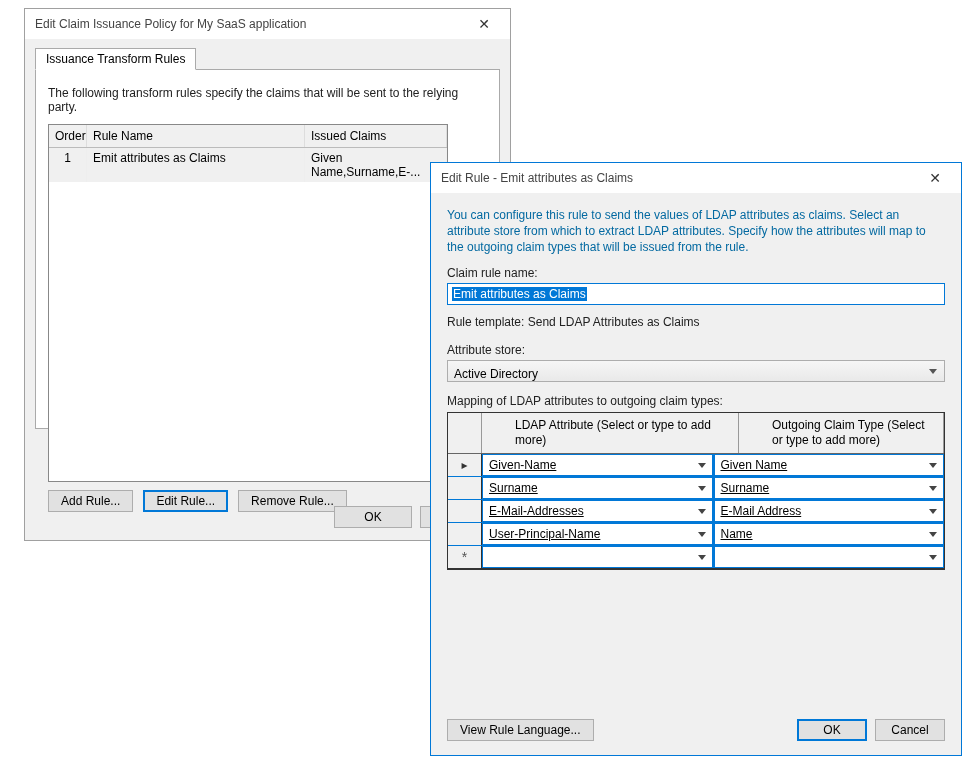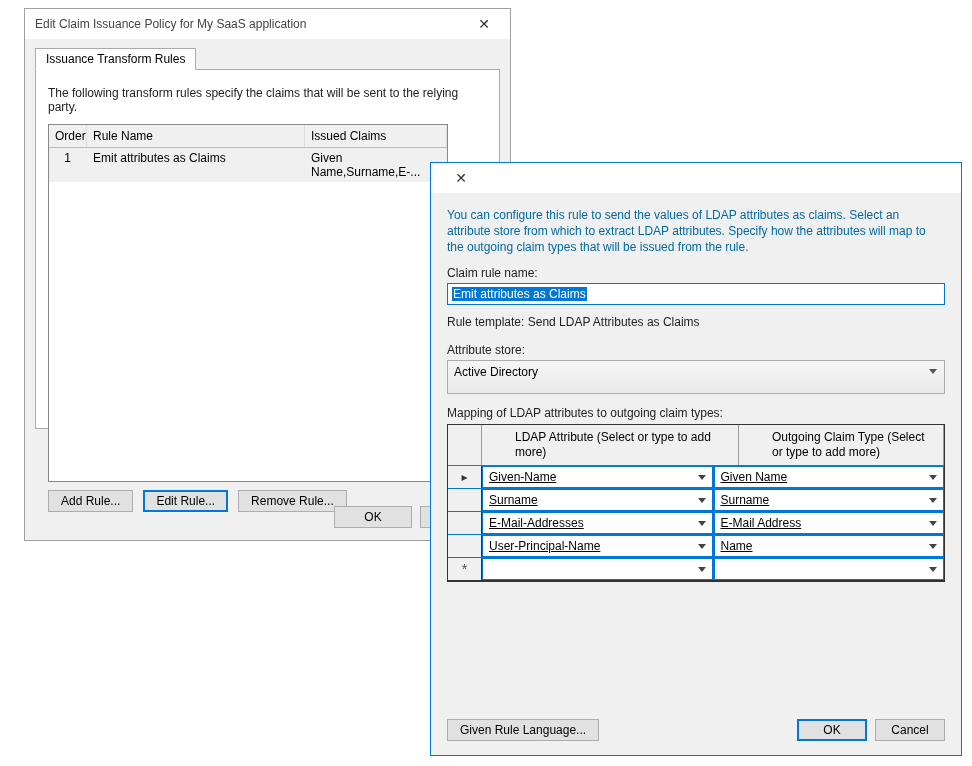--- a/index.html
+++ b/index.html
@@ -26,21 +26,21 @@
     .btnrow { display:flex; gap:10px; margin-top:8px;}
     button.std { background:#e1e1e1; border:1px solid #adadad; padding:3px 12px; min-width:70px; height:22px; }
     button.focus { border:1px solid #0078d7; outline:1px solid #0178d7; outline-offset:-2px; background:#e1e1e1;}
     .okrow { position:absolute; right:12px; bottom:12px; display:flex; gap:8px; }
     
     .w2-body { padding:10px 16px 14px 16px; height:calc(100% - 30px); position:relative; background:#f0f0f0;}
     .w2 .para { margin:4px 0 10px 0; line-height:1.35; color:#0369a1;}
     .label { margin:6px 0 3px 0; color:#222;}
     .txtinput { width:100%; height:22px; border:1px solid #0178d7; background:#fff; padding:0 4px; display:flex; align-items:center;}
     .txtinput .sel { background:#0178d7; color:#fff; padding:0 1px;}
-    .combo { width:100%; height:34px; border:1px solid #adadad; background:linear-gradient(#f6f6f6,#e9e9e9); display:flex; align-items:flex-start; padding:4px 20px 0 6px; position:relative;}
+    .combo { width:100%; height:22px; border:1px solid #adadad; background:linear-gradient(#f6f6f6,#e9e9e9); display:flex; align-items:flex-end; padding:4px 20px 0 6px; position:relative;}
     .combo::after { content:""; position:absolute; right:7px; top:8px; border-left:4px solid transparent; border-right:4px solid transparent; border-top:5px solid #555;}
     .mapgrid { margin-top:4px; border:1px solid #333; width:100%; background:#fff;}
     .mapgrid .ghdr { display:flex; background:#f0f0f0; border-bottom:1px solid #666;gap:25px;}
     .mapgrid .ghdr > div { padding:5px 8px; border-right:1px solid #999; line-height:1.25;}
     .mapgrid .grow { display:flex; border-bottom:1px solid #0178d7;}
     .rowhdr { width:34px; border-right:1px solid #333; display:flex; align-items:center; justify-content:center; background:#f0f0f0; color:#333;}
     .cell { flex:1; position:relative; padding:0; }
     .cellcombo { height:22px; border:1px solid #0178d7; margin:0; display:flex; align-items:center; padding:0 20px 0 6px; position:relative; background:#fff;text-decoration:underline;}
     .cellcombo::after { content:""; position:absolute; right:6px; top:8px; border-left:4px solid transparent; border-right:4px solid transparent; border-top:5px solid #444;}
     .cL { width:34px;}
@@ -83,20 +83,21 @@
     </div>
     <div class="okrow">
       <button class="std" style="min-width:78px">OK</button>
       <button class="std" style="min-width:78px">Cancel</button>
     </div>
   </div>
 </div>
 
 <div class="window w2">
   <div class="titlebar">
+    <span class="ttl">Edit Rule - Emit attributes as Claims</span>
     <div class="closebtn">✕</div>
   </div>
   <div class="w2-body">
     <div class="para">You can configure this rule to send the values of LDAP attributes as claims. Select an attribute store from which to extract LDAP attributes. Specify how the attributes will map to the outgoing claim types that will be issued from the rule.</div>
 
     <div class="label">Claim rule name:</div>
     <div class="txtinput">
       <span class="sel">Emit attributes as Claims</span>
     </div>
 
@@ -172,20 +173,20 @@
         <div class="cell cA">
             <div class="cellcombo"></div>
           </div>
         <div class="cell cB">
             <div class="cellcombo"></div>
           </div>
       </div>
     </div>
 
     <div class="btnrow2">
-      <button class="std" style="min-width:130px">Given Rule Language...</button>
+      <button class="std" style="min-width:130px">View Rule Language...</button>
     </div>
     <div class="okrow2">
       <button class="std focus" style="min-width:70px">OK</button>
       <button class="std" style="min-width:70px">Cancel</button>
     </div>
   </div>
 </div>
 
 </body></html>

